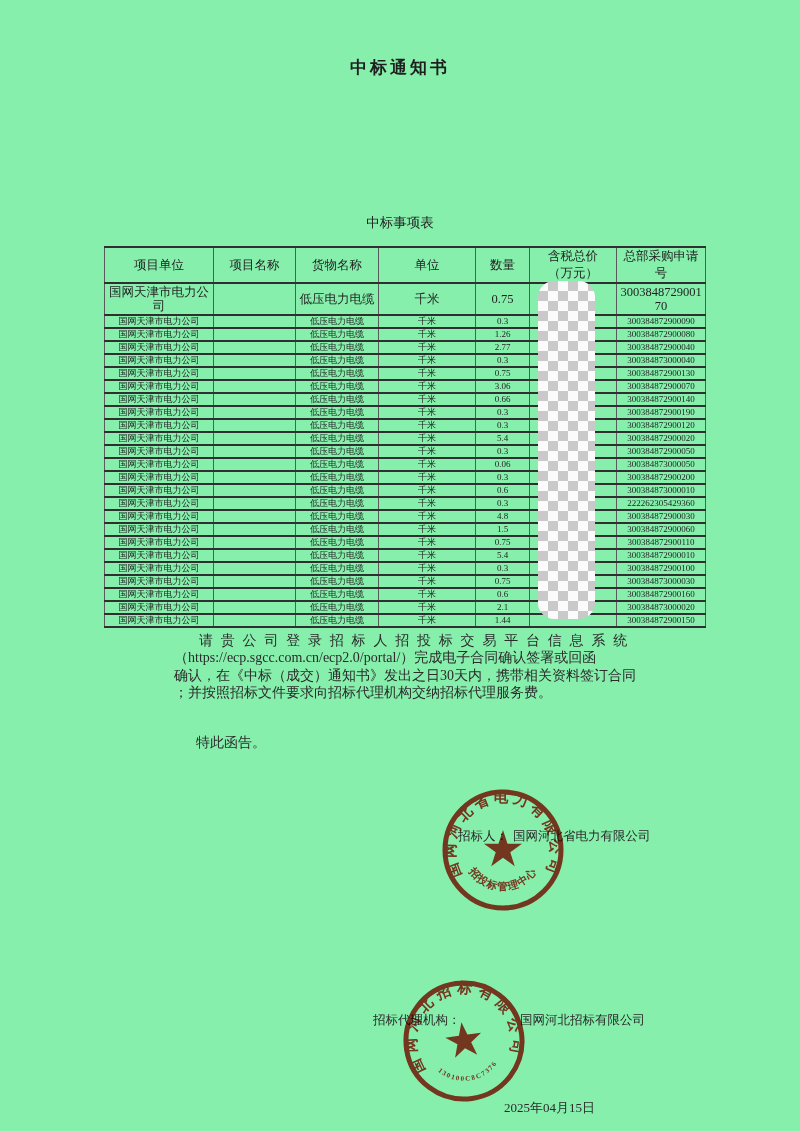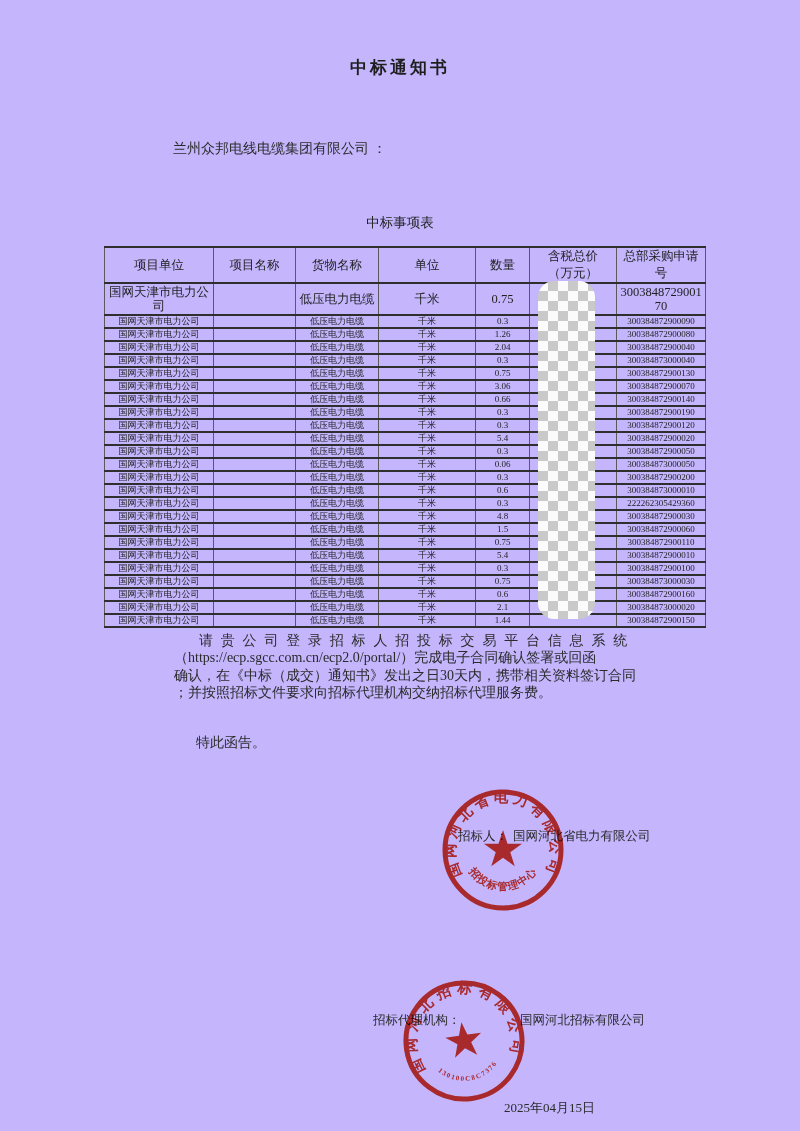--- a/index.html
+++ b/index.html
@@ -1,19 +1,19 @@
 <!DOCTYPE html>
 <html lang="zh"><head>
 <meta charset="utf-8">
 <style>
   html,body{margin:0;padding:0;background:#ffffff;}
   .page{
     position:relative;
     width:800px;height:1131px;
-    background:#c4b5fd;
+    background:#86efac;
     font-family:"Liberation Serif","DejaVu Serif",serif;
     color:#2b2b2b;
     overflow:hidden;
   }
   .abs{position:absolute;}
   .doc-title{
     top:56px;left:0;width:800px;
     text-align:center;
     font-size:17px;font-weight:bold;letter-spacing:3px;
     color:#1e1e1e;
@@ -76,21 +76,20 @@
   .seal-1{top:784px;left:437px;}
   .seal-2{top:975px;left:398px;transform:rotate(-8deg);}
 </style>
 </head>
 <body>
 
 <div class="page">
 
   <div class="abs doc-title">中标通知书</div>
 
-  <div class="abs recipient">兰州众邦电线电缆集团有限公司 ：</div>
 
 
   <div class="abs table-title">中标事项表</div>
 
   <table class="items">
     <colgroup>
       <col style="width:109px">
         <col style="width:82px">
         <col style="width:83px">
       <col style="width:97px">
@@ -138,21 +137,21 @@
           <td>千米</td>
           <td>1.26</td>
           <td></td>
           <td>300384872900080</td>
         </tr>
         <tr class="small">
           <td>国网天津市电力公司</td>
           <td></td>
           <td>低压电力电缆</td>
           <td>千米</td>
-          <td>2.04</td>
+          <td>2.77</td>
           <td></td>
           <td>300384872900040</td>
         </tr>
         <tr class="small">
           <td>国网天津市电力公司</td>
           <td></td>
           <td>低压电力电缆</td>
           <td>千米</td>
           <td>0.3</td>
           <td></td>

